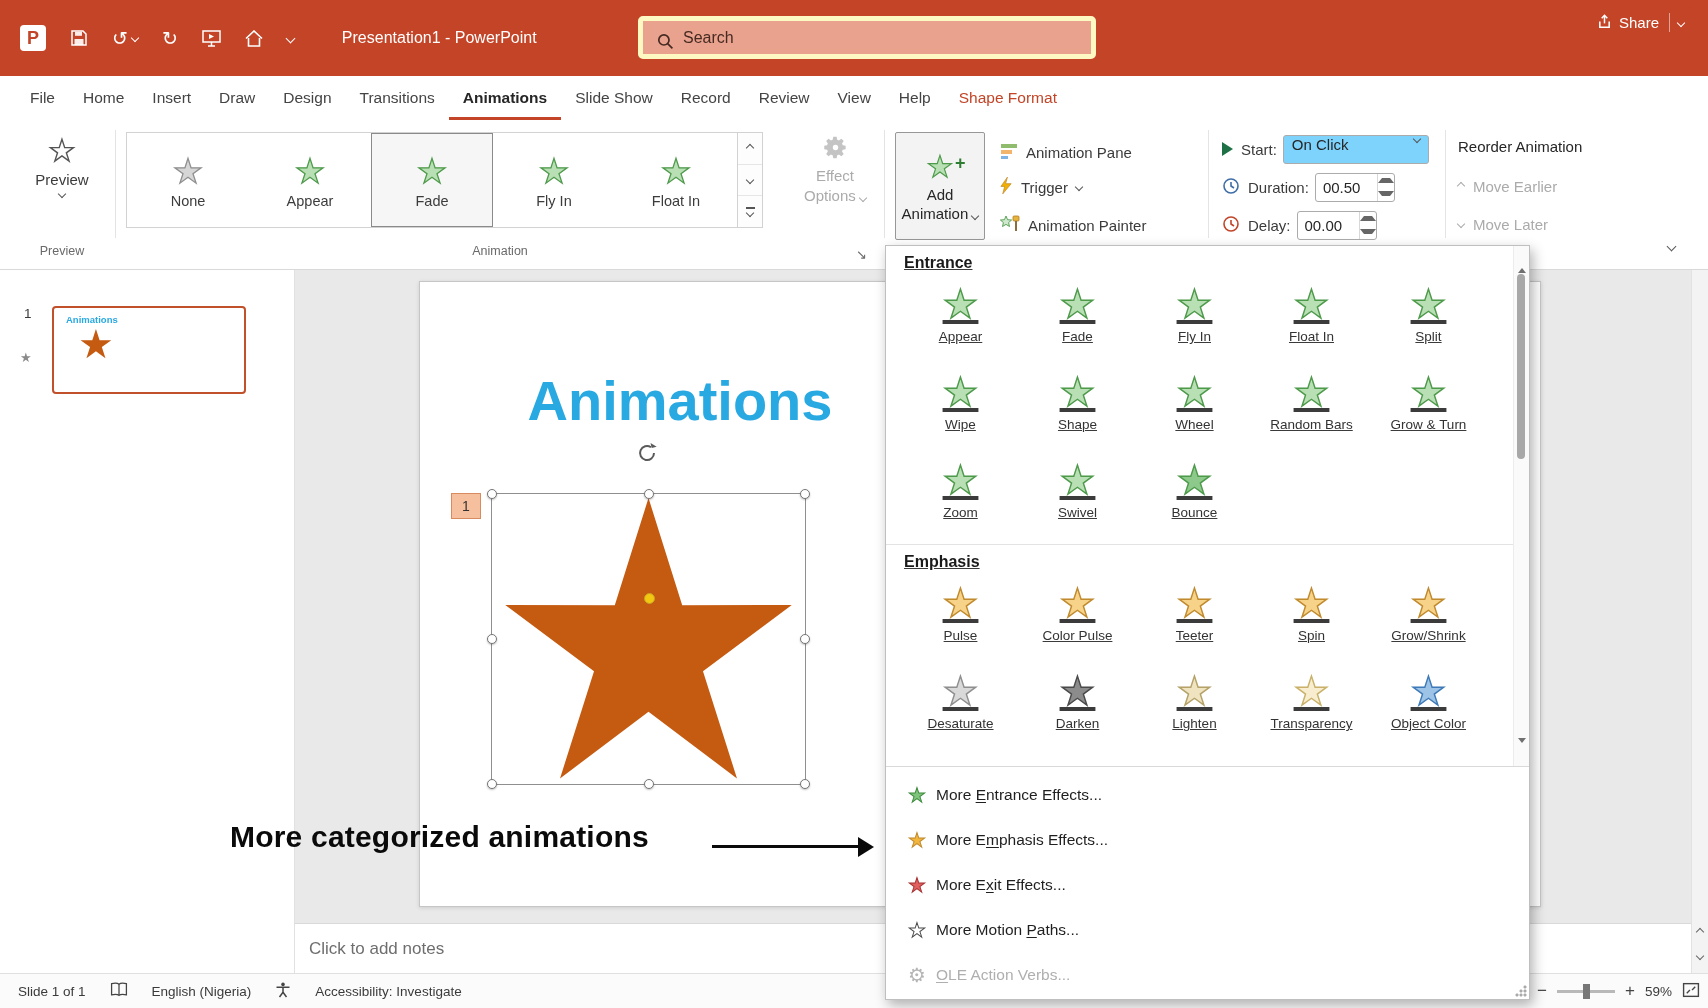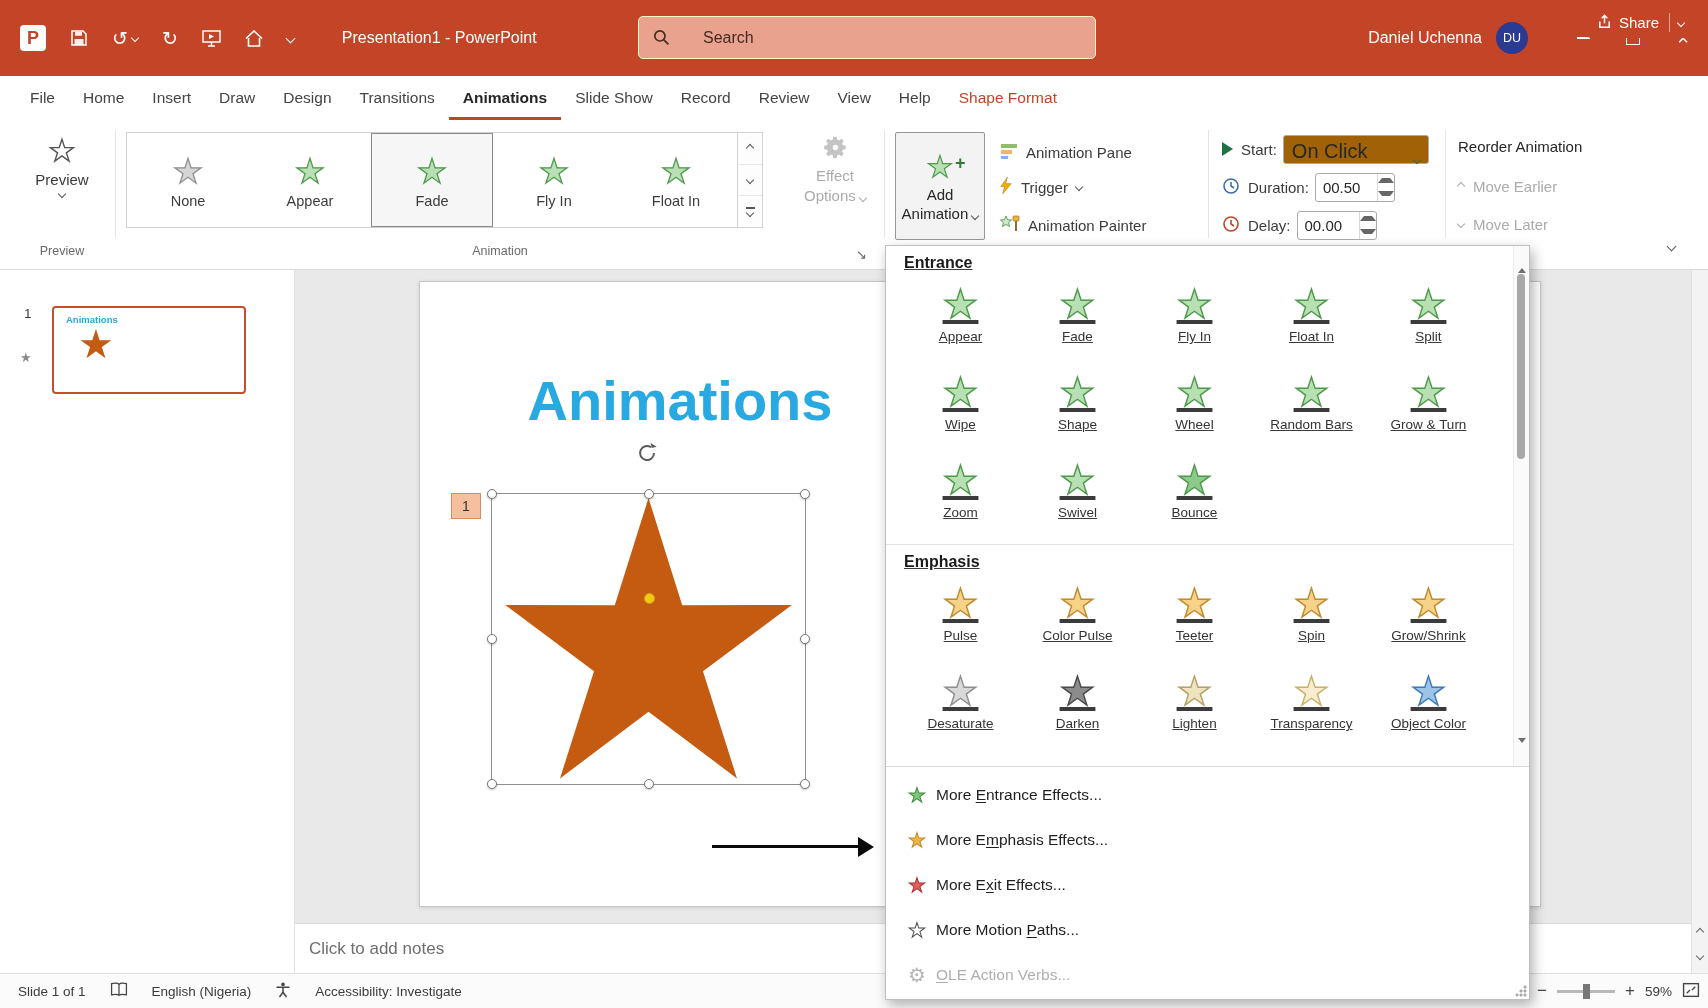--- a/index.html
+++ b/index.html
@@ -8,21 +8,21 @@
 
   
   .titlebar{position:absolute;left:0;top:0;width:100%;height:76px;background:#C34427;display:flex;align-items:center;color:#fff;}
   .qa{display:flex;align-items:center;gap:24px;padding-left:20px;}
   .pplogo{width:26px;height:26px;background:#fff;border-radius:4px;color:#C34427;font-weight:bold;font-size:18px;display:flex;align-items:center;justify-content:center;}
   .qaicon{font-size:19px;line-height:1;display:flex;align-items:center;gap:4px;}
   .chev{display:inline-block;width:6px;height:6px;border-right:1.7px solid currentColor;border-bottom:1.7px solid currentColor;transform:rotate(45deg);}
   .chev.up{transform:rotate(-135deg);}
   .chev.sm{width:5px;height:5px;}
   .doc-title{margin-left:48px;font-size:16px;white-space:nowrap;}
-  .searchbox{position:absolute;left:638px;top:16px;width:458px;height:43px;background:#E9A28D;border:1px solid #fef9c3;border-radius:5px;display:flex;align-items:center;gap:12px;padding-left:64px;box-sizing:border-box;color:#452A22;font-size:16px;}
+  .searchbox{position:absolute;left:638px;top:16px;width:458px;height:43px;background:#E9A28D;border:5px solid #fef9c3;border-radius:5px;display:flex;align-items:center;gap:12px;padding-left:40px;box-sizing:border-box;color:#452A22;font-size:16px;}
   .tb-right{margin-left:auto;display:flex;align-items:center;height:100%;}
   .username{font-size:16px;margin-right:14px;}
   .avatar{width:32px;height:32px;border-radius:50%;background:#2B3A92;color:#fff;font-size:12.5px;display:flex;align-items:center;justify-content:center;margin-right:30px;}
   .winbtn{width:50px;height:100%;display:flex;align-items:center;justify-content:center;font-size:20px;color:#fff;}
   .minbar{width:13px;height:2px;background:#fff;}
   .maxbox{width:12px;height:12px;border:1.7px solid #fff;}
 
   
   .tabsrow{position:absolute;left:0;top:76px;width:100%;height:44px;background:#fff;display:flex;align-items:stretch;padding-left:16px;box-sizing:border-box;}
   .rtab{display:flex;align-items:center;padding:8px 14px;font-size:15.5px;color:#444;white-space:nowrap;}
@@ -47,21 +47,21 @@
   .gscroll div{flex:1;display:flex;align-items:center;justify-content:center;border-bottom:1px solid #E6E6E6;color:#555;background:#FDFDFD;}
   .gscroll div:last-child{border-bottom:none;flex-direction:column;gap:1px;}
   .morebar{width:9px;height:1.7px;background:#555;}
   .dis{color:#ABABAB;justify-content:space-between;}
   .addanim{position:absolute;left:895px;top:12px;width:88px;height:106px;border:1px solid #979797;background:#F3F3F3;border-radius:2px;display:flex;flex-direction:column;align-items:center;justify-content:center;gap:2px;font-size:15px;color:#262626;}
   .starplus{position:relative;font-size:30px;line-height:34px;color:#B9E0B5;-webkit-text-stroke:1.2px #4E9A4B;}
   .starplus .plus{position:absolute;right:-12px;top:-4px;color:#2F7D32;font-size:18px;font-weight:bold;-webkit-text-stroke:0;}
   .advrow{position:absolute;display:flex;align-items:center;gap:8px;font-size:15px;color:#3b3b3b;height:30px;white-space:nowrap;}
   .trow{position:absolute;display:flex;align-items:center;font-size:15px;color:#3b3b3b;height:30px;white-space:nowrap;}
   .tlabel{display:inline-block;}
-  .selectbox{display:flex;align-items:flex-end;justify-content:space-between;width:146px;height:29px;border:1px solid #ABABAB;border-radius:3px;box-sizing:border-box;padding:0 8px;font-size:20px;color:#262626;background:#a16207;}
+  .selectbox{display:flex;align-items:flex-start;justify-content:space-between;width:146px;height:29px;border:1px solid #ABABAB;border-radius:3px;box-sizing:border-box;padding:0 8px;font-size:15px;color:#262626;background:#7dd3fc;}
   .spinbox{display:flex;align-items:stretch;width:80px;height:29px;border:1px solid #ABABAB;border-radius:3px;box-sizing:border-box;background:#fff;}
   .spinval{flex:1;display:flex;align-items:center;padding-left:7px;font-size:15px;color:#262626;}
   .spincol{width:16px;display:flex;flex-direction:column;border-left:1px solid #D8D8D8;}
   .spincol span{flex:1;display:flex;align-items:center;justify-content:center;}
   .tri-u{width:0;height:0;border-left:4px solid transparent;border-right:4px solid transparent;border-bottom:5px solid #666;}
   .tri-d{width:0;height:0;border-left:4px solid transparent;border-right:4px solid transparent;border-top:5px solid #666;}
   .play{width:0;height:0;border-left:11px solid #1E7145;border-top:7px solid transparent;border-bottom:7px solid transparent;}
   .reo-title{position:absolute;left:1458px;top:18px;font-size:15px;color:#262626;}
   .reorow{position:absolute;left:1458px;display:flex;align-items:center;gap:9px;font-size:15px;color:#ABABAB;height:28px;}
   .launcher{position:absolute;left:856px;top:127px;font-size:13px;color:#6E6E6E;}
@@ -167,33 +167,20 @@
     <div class="doc-title">Presentation1  -  PowerPoint</div>
     <div class="searchbox">
       <span style="position:absolute;left:14px;top:12px;">
         <svg width="17" height="17" viewBox="0 0 16 16">
             <circle cx="6.5" cy="6.5" r="4.8" fill="none" stroke="#452A22" stroke-width="1.6"></circle>
             <path d="M10 10l4.5 4.5" stroke="#452A22" stroke-width="1.6"></path>
           </svg>
       </span>
       <span>Search</span>
     </div>
-    <div class="tb-right">
-      <span class="username">Daniel Uchenna</span>
-      <span class="avatar">DU</span>
-      <span class="winbtn">
-          <span class="minbar"></span>
-        </span>
-      <span class="winbtn">
-          <span class="maxbox"></span>
-        </span>
-      <span class="winbtn">
-          <span>×</span>
-        </span>
-    </div>
   </div>
 
   <div class="tabsrow">
       <div class="rtab">File</div>
       <div class="rtab">Home</div>
       <div class="rtab">Insert</div>
       <div class="rtab">Draw</div>
       <div class="rtab">Design</div>
       <div class="rtab">Transitions</div>
       <div class="rtab active">Animations</div>
@@ -455,20 +442,21 @@
       <span>59%</span>
       <span>
         <svg width="18" height="16" viewBox="0 0 17 15">
             <rect x="1.5" y="1.5" width="14" height="12" fill="none" stroke="#444" stroke-width="1.3"></rect>
             <path d="M4.5 10.5l3-3M12.5 4.5l-3 3" stroke="#444" stroke-width="1.3"></path>
           </svg>
       </span>
     </div>
   </div>
 
+  <div class="annotation">More categorized animations</div>
   <div class="arrowline"></div>
   <div class="arrowhead"></div>
 
   <div class="menu">
     <div class="menu-effects">
         <div class="msection">
           <div class="mtitle">Entrance</div>
           <div class="mgrid">
             <div class="meffect">
               <span class="mstar" style="color: rgb(185, 224, 181); -webkit-text-stroke: 1.4px rgb(78, 154, 75);">★</span>

